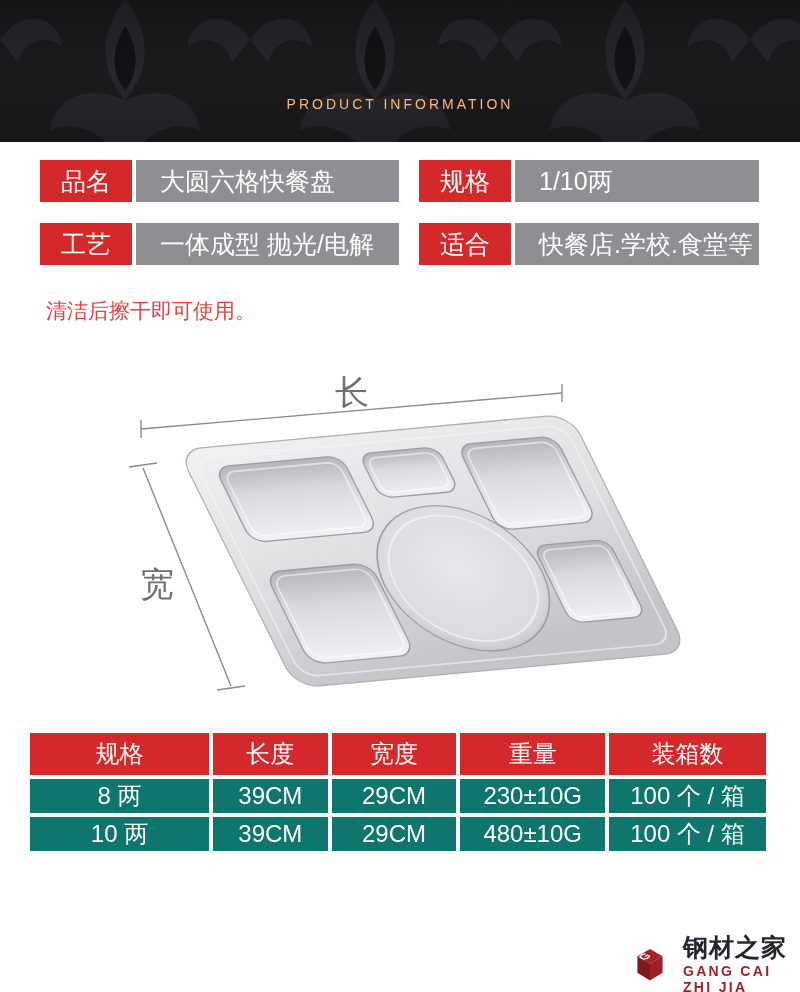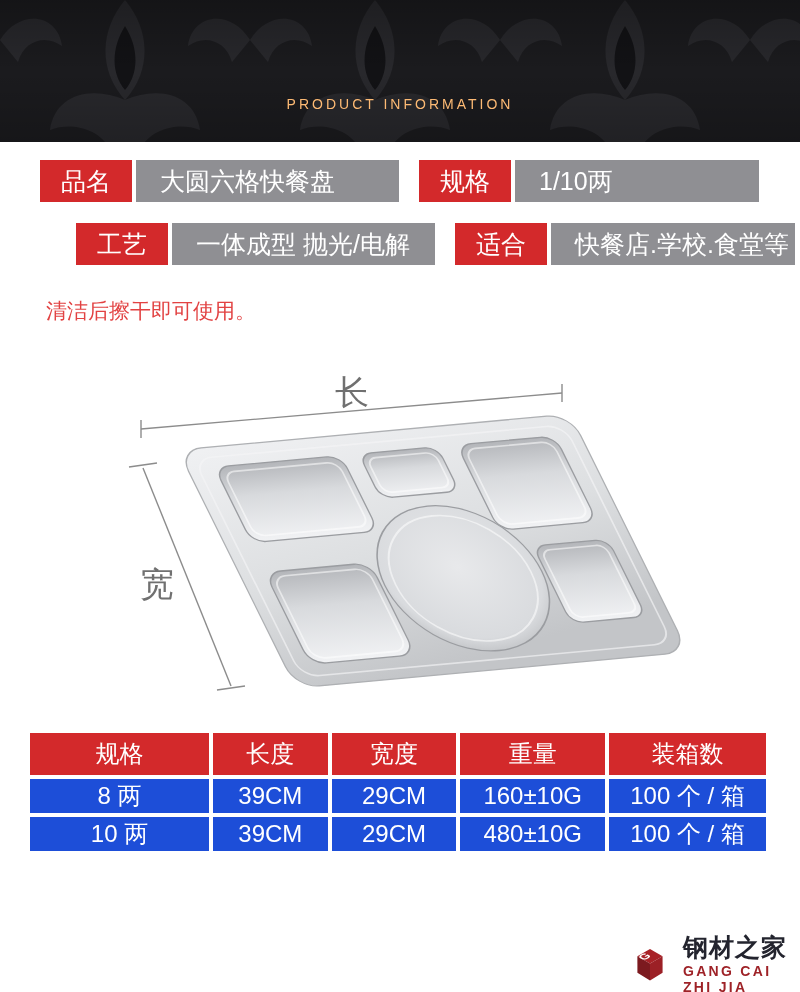--- a/index.html
+++ b/index.html
@@ -12,33 +12,33 @@
   .hdr svg{position:absolute;left:0;top:0;}
   .hdr-title{
     position:absolute;left:0;top:96px;width:800px;text-align:center;
     color:#fdba74;font-size:14px;letter-spacing:3px;font-weight:400;
   }
   
   .tag{position:absolute;height:42px;background:#d3292b;color:#fff;
        display:flex;align-items:center;justify-content:center;font-size:25px;}
   .val{position:absolute;height:42px;background:#8f8f93;color:#fff;
        display:flex;align-items:center;font-size:25px;padding-left:24px;box-sizing:border-box;white-space:nowrap;}
-  .r1{top:160px;} .r2{top:223px;margin-left:36px;}
+  .r1{top:160px;} .r2{top:223px;}
   .tagL{left:40px;width:92px;} .valL{left:136px;width:263px;}
   .tagR{left:419px;width:92px;} .valR{left:515px;width:244px;}
   
   .note{position:absolute;left:46px;top:290px;width:720px;color:#e24242;
         font-size:21px;line-height:41px;}
   
   .figure{position:absolute;left:0;top:368px;width:800px;height:350px;}
   .dim-label{fill:#707070;font-size:34px;font-family:"Liberation Sans",sans-serif;}
   
   .spec{position:absolute;left:26px;top:729px;border-spacing:4px;table-layout:fixed;width:744px;}
   .spec th{background:#d3292b;color:#fff;font-size:24px;font-weight:500;height:42px;padding:0;}
-  .spec td{background:#1d4ed8;color:#fff;font-size:24px;text-align:center;height:34px;padding:0;white-space:nowrap;}
+  .spec td{background:#0f766e;color:#fff;font-size:24px;text-align:center;height:34px;padding:0;white-space:nowrap;}
   
   .logo{position:absolute;left:636px;top:934px;display:flex;align-items:center;gap:9px;}
   .logo-txt{display:flex;flex-direction:column;margin-left:10px;}
   .logo-name{font-size:25px;font-weight:bold;color:#23242e;letter-spacing:1px;line-height:26px;}
   .logo-sub{font-size:14px;font-weight:bold;color:#9e2227;letter-spacing:2.3px;margin-top:3px;}
 </style>
 </head>
 <body>
 
 <div class="hdr">
@@ -157,21 +157,21 @@
       <th>宽度</th>
       <th>重量</th>
       <th>装箱数</th>
     </tr>
   </thead>
   <tbody>
     <tr>
       <td>8 两</td>
       <td>39CM</td>
       <td>29CM</td>
-      <td>160±10G</td>
+      <td>230±10G</td>
       <td>100 个 / 箱</td>
     </tr>
     <tr>
       <td>10 两</td>
       <td>39CM</td>
       <td>29CM</td>
       <td>480±10G</td>
       <td>100 个 / 箱</td>
     </tr>
   </tbody>

